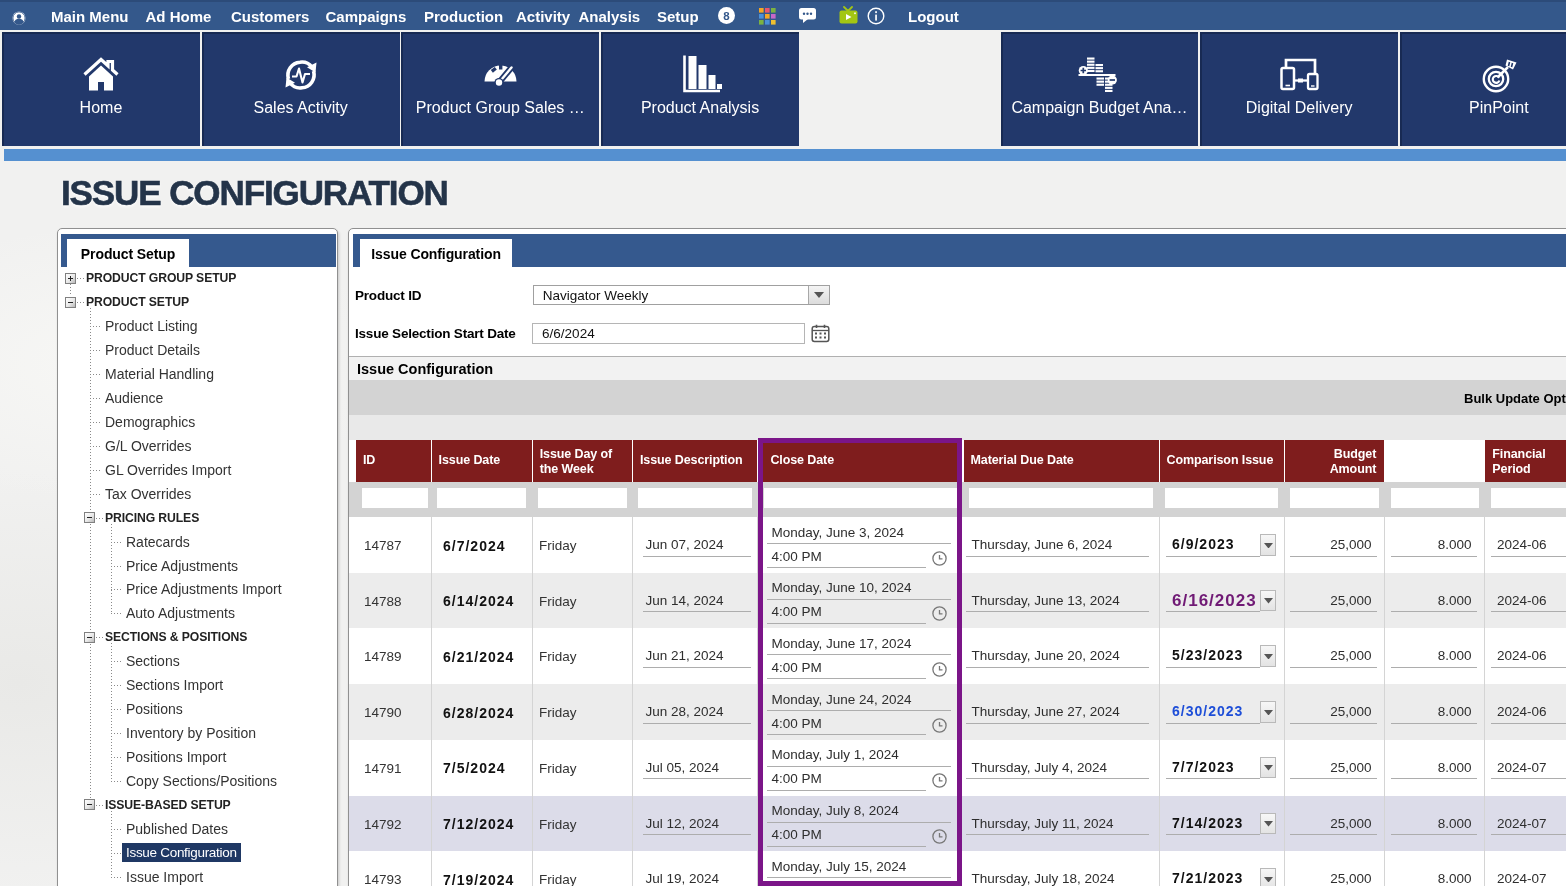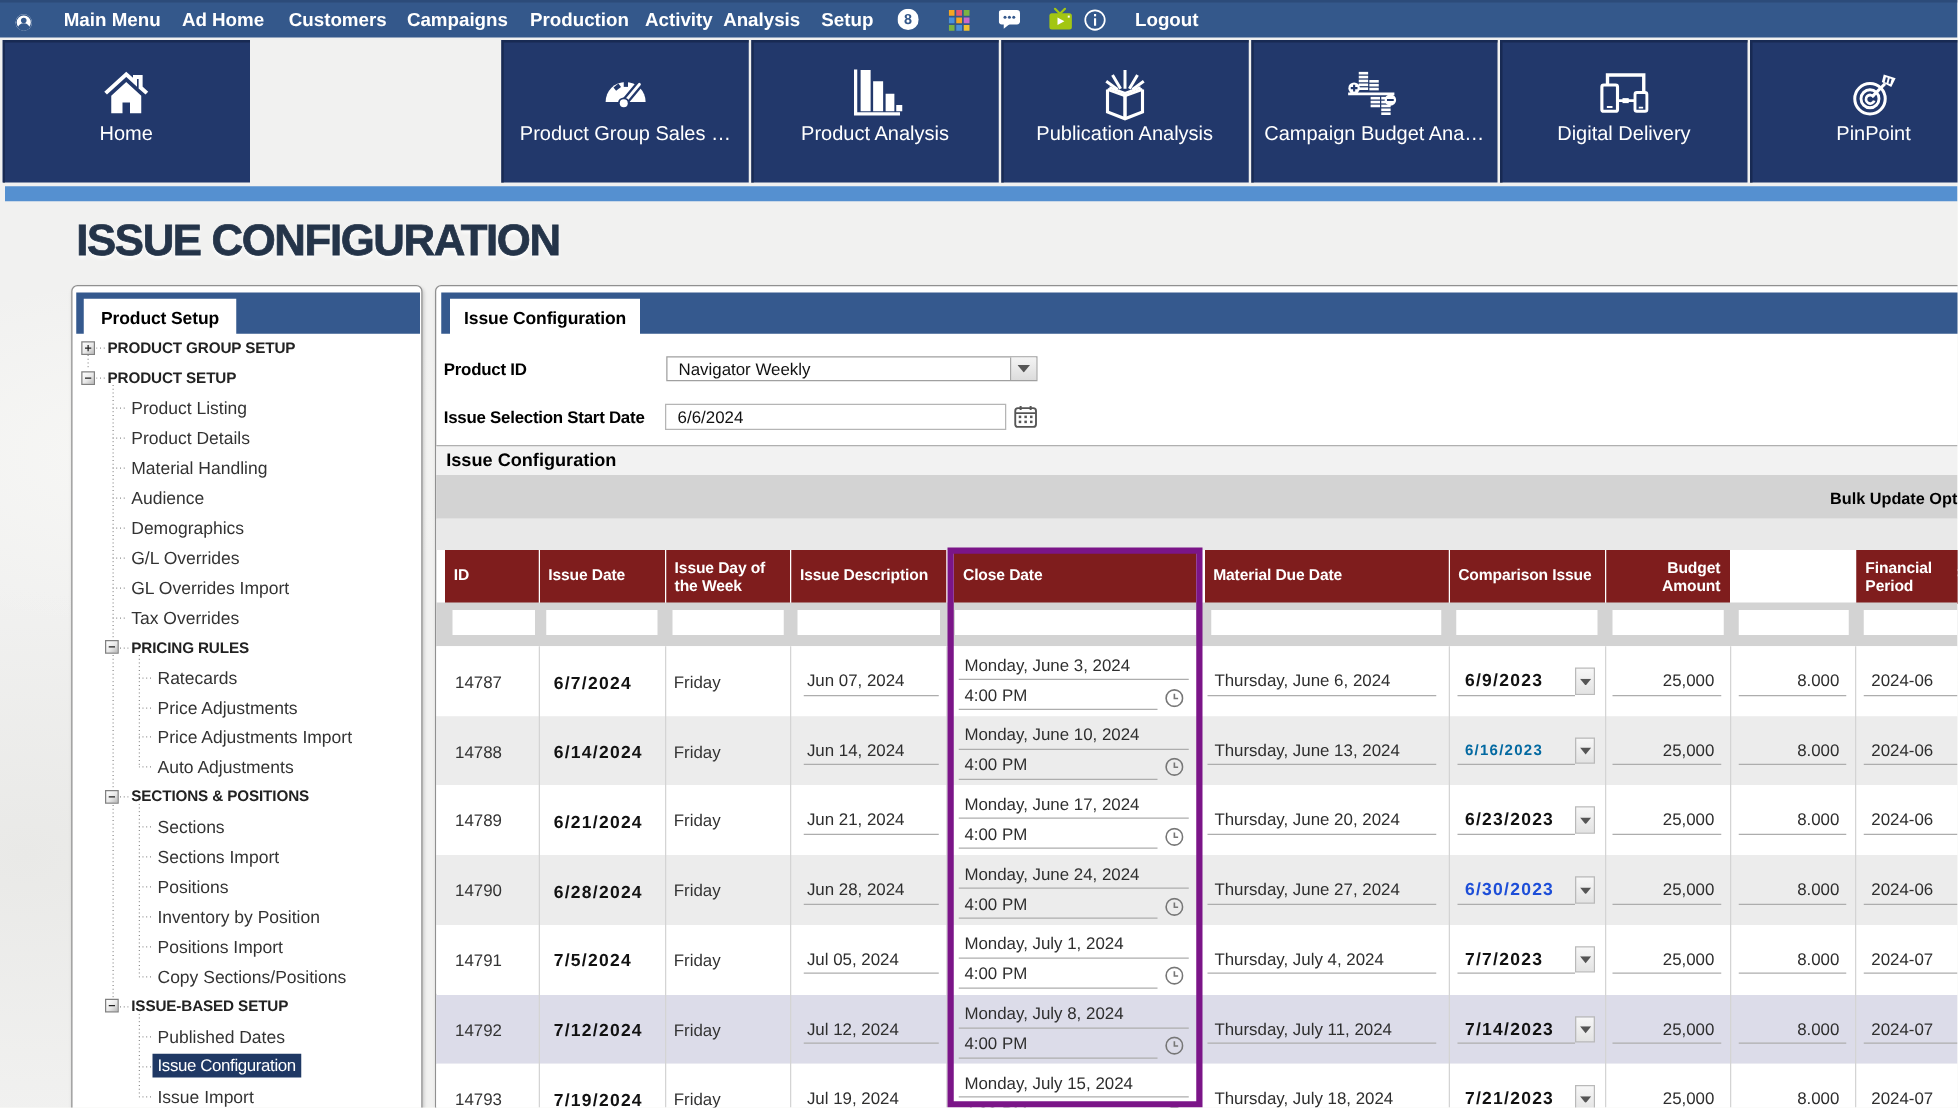--- a/index.html
+++ b/index.html
@@ -87,20 +87,30 @@
       <rect x="8.2" y="7.6" width="1.7" height="6" fill="#fff"></rect>
       <rect x="8.2" y="4.2" width="1.7" height="1.9" fill="#fff"></rect>
     </svg>
 <div class="tile" style="left:2.0px;width:197.9px">
       <div class="ticon"><svg width="44" height="44" viewBox="0 0 44 44" fill="none">
           <path d="M10 23.5 V37.5 H19 V29 H25 V37.5 H34 V23.5 L22 12.5 Z" fill="#fff"></path>
           <path d="M5.5 21.5 L22 6.5 L29 12.8 V8.5 H33.5 V17 L38.5 21.5" stroke="#fff" stroke-width="3.2" stroke-linejoin="miter" fill="none"></path>
         </svg></div>
       <div class="tlabel">Home</div>
     </div>
+<div class="tile" style="left:201.7px;width:197.9px">
+      <div class="ticon"><svg width="44" height="44" viewBox="0 0 44 44" fill="none">
+          <path d="M9.5 26 A13 13 0 0 1 21 9.2 A13 13 0 0 1 33 14" stroke="#fff" stroke-width="3.6" fill="none"></path>
+          <path d="M34.5 18 A13 13 0 0 1 23 34.8 A13 13 0 0 1 11 30" stroke="#fff" stroke-width="3.6" fill="none"></path>
+          <path d="M37.5 9.5 L36.5 19.5 L28 14.2 Z" fill="#fff"></path>
+          <path d="M6.5 34.5 L7.5 24.5 L16 29.8 Z" fill="#fff"></path>
+          <path d="M13 23.5 h4.5 l2.5 -8 l3.5 14 l2.5 -8.5 h5" stroke="#fff" stroke-width="2.1" fill="none" stroke-linejoin="round"></path>
+        </svg></div>
+      <div class="tlabel">Sales Activity</div>
+    </div>
 <div class="tile" style="left:601.0999999999999px;width:197.9px">
       <div class="ticon"><svg width="44" height="44" viewBox="0 0 44 44" fill="none">
           <path d="M6.5 2.5 V38 H42" stroke="#fff" stroke-width="2.6"></path>
           <rect x="10.5" y="3" width="8" height="33" fill="#fff"></rect>
           <rect x="20.5" y="12" width="8" height="24" fill="#fff"></rect>
           <rect x="30.5" y="22" width="7" height="14" fill="#fff"></rect>
           <rect x="39" y="31" width="5" height="5" fill="#fff"></rect>
         </svg></div>
       <div class="tlabel">Product Analysis</div>
     </div>
@@ -108,30 +118,20 @@
       <div class="ticon"><svg width="44" height="44" viewBox="0 0 44 44" fill="none">
           <path d="M6.5 28.5 A16 16 0 0 1 38.5 28.5 Z" fill="#fff"></path>
           <rect x="13.5" y="15" width="5" height="3.4" fill="#22386b" transform="rotate(-38 16 17)"></rect>
           <rect x="21" y="11.5" width="3.4" height="5" fill="#22386b"></rect>
           <path d="M21 29.5 L33.5 14.5" stroke="#22386b" stroke-width="6" stroke-linecap="round"></path>
           <path d="M21 29.5 L33.5 14.5" stroke="#fff" stroke-width="2.4" stroke-linecap="round"></path>
           <circle cx="21" cy="29.5" r="4.6" fill="#22386b"></circle>
           <circle cx="21" cy="29.5" r="3.2" fill="#fff"></circle>
         </svg></div>
       <div class="tlabel">Product Group Sales …</div>
-    </div>
-<div class="tile" style="left:800.8px;width:197.9px">
-      <div class="ticon"><svg width="44" height="44" viewBox="0 0 44 44" fill="none">
-          <path d="M8 18.5 V36.5 L22 42 L36 36.5 V18.5" stroke="#fff" stroke-width="2.5" fill="none" stroke-linejoin="miter"></path>
-          <path d="M8 18.5 L22 23.5 L36 18.5" stroke="#fff" stroke-width="2.5" fill="none" stroke-linejoin="miter"></path>
-          <path d="M22 23.5 V41" stroke="#fff" stroke-width="2.8"></path>
-          <path d="M9.5 17 L22 21.5 L34.5 17" stroke="#fff" stroke-width="2" fill="none"></path>
-          <path d="M22 18 V3 M18.5 18 L12 7 M25.5 18 L32 7 M16 18.5 L7 12 M28 18.5 L37 12" stroke="#fff" stroke-width="2.4"></path>
-        </svg></div>
-      <div class="tlabel">Publication Analysis</div>
     </div>
 <div class="tile" style="left:1000.5px;width:197.9px">
       <div class="ticon"><svg width="44" height="44" viewBox="0 0 44 44" fill="none">
           <rect x="10" y="4.5" width="7.5" height="2.1" fill="#fff"></rect>
           <rect x="10" y="7.6" width="7.5" height="2.1" fill="#fff"></rect>
           <rect x="10" y="10.7" width="7.5" height="2.1" fill="#fff"></rect>
           <rect x="10" y="13.8" width="7.5" height="2.1" fill="#fff"></rect>
           <rect x="10" y="16.9" width="7.5" height="2.1" fill="#fff"></rect>
           <rect x="18.5" y="11.0" width="7.5" height="2.1" fill="#fff"></rect>
           <rect x="18.5" y="14.1" width="7.5" height="2.1" fill="#fff"></rect>
@@ -375,21 +375,21 @@
 <div class="uline" style="left:642.5px;top:589.7px;width:108px;height:22.5px;line-height:21px;padding-left:3px;">Jun 14, 2024</div>
 <div class="uline" style="left:766.5px;top:578.2px;width:184px;height:21.5px;line-height:20px;padding-left:5px;">Monday, June 10, 2024</div>
 <div class="uline" style="left:766.5px;top:602.2px;width:159px;height:21.5px;line-height:20px;padding-left:5px;">4:00 PM</div>
 <div class="abs" style="left:931.5px;top:602.7px;width:15px;height:21px;">
       <svg width="15" height="15" viewBox="0 0 15 15" style="position:absolute;right:0;top:3.5px">
         <circle cx="7.5" cy="7.5" r="6.6" fill="none" stroke="#777" stroke-width="1.3"></circle>
         <path d="M7.5 4 V7.8 H10.5" fill="none" stroke="#777" stroke-width="1.3"></path>
       </svg>
     </div>
 <div class="uline" style="left:966px;top:589.7px;width:182.5px;height:22.5px;line-height:21px;padding-left:5.5px;">Thursday, June 13, 2024</div>
-<div class="uline" style="left:1166px;top:589.7px;width:93.5px;height:22.5px;line-height:21px;padding-left:6px;font-weight:bold;color:#0369a1;font-size:12px;letter-spacing:1px">6/16/2023</div>
+<div class="uline" style="left:1166px;top:589.7px;width:93.5px;height:22.5px;line-height:21px;padding-left:6px;font-weight:bold;color:#701a75;font-size:17px;letter-spacing:1px">6/16/2023</div>
 <div class="abs" style="left:1259.5px;top:589.7px;width:16px;height:21.5px;background:linear-gradient(#f7f7f7,#e3e3e3);border:1px solid #b9b9b9;box-sizing:border-box;">
       <svg width="9" height="5.5" style="position:absolute;left:3px;top:7.5px" viewBox="0 0 9 5.5">
         <path d="M0 0 L9 0 L4.5 5.5 Z" fill="#555"></path>
       </svg>
     </div>
 <div class="uline" style="left:1290px;top:589.7px;width:86.5px;height:22.5px;line-height:21px;text-align:right;padding-right:5px;">25,000</div>
 <div class="uline" style="left:1391px;top:589.7px;width:85.5px;height:22.5px;line-height:21px;text-align:right;padding-right:5px;">8.000</div>
 <div class="uline" style="left:1491px;top:589.7px;width:75px;height:22.5px;line-height:21px;padding-left:6px;">2024-06</div>
 <div class="cellt" style="left:364px;top:649.4px">14789</div>
 <div class="cellt" style="left:443px;top:648.9px;font-weight:bold;color:#111;font-size:14px;letter-spacing:1px">6/21/2024</div>
@@ -397,21 +397,21 @@
 <div class="uline" style="left:642.5px;top:645.4px;width:108px;height:22.5px;line-height:21px;padding-left:3px;">Jun 21, 2024</div>
 <div class="uline" style="left:766.5px;top:633.9px;width:184px;height:21.5px;line-height:20px;padding-left:5px;">Monday, June 17, 2024</div>
 <div class="uline" style="left:766.5px;top:657.9px;width:159px;height:21.5px;line-height:20px;padding-left:5px;">4:00 PM</div>
 <div class="abs" style="left:931.5px;top:658.4px;width:15px;height:21px;">
       <svg width="15" height="15" viewBox="0 0 15 15" style="position:absolute;right:0;top:3.5px">
         <circle cx="7.5" cy="7.5" r="6.6" fill="none" stroke="#777" stroke-width="1.3"></circle>
         <path d="M7.5 4 V7.8 H10.5" fill="none" stroke="#777" stroke-width="1.3"></path>
       </svg>
     </div>
 <div class="uline" style="left:966px;top:645.4px;width:182.5px;height:22.5px;line-height:21px;padding-left:5.5px;">Thursday, June 20, 2024</div>
-<div class="uline" style="left:1166px;top:645.4px;width:93.5px;height:22.5px;line-height:21px;padding-left:6px;font-weight:bold;color:#111;font-size:14px;letter-spacing:1px">6/23/2023</div>
+<div class="uline" style="left:1166px;top:645.4px;width:93.5px;height:22.5px;line-height:21px;padding-left:6px;font-weight:bold;color:#111;font-size:14px;letter-spacing:1px">5/23/2023</div>
 <div class="abs" style="left:1259.5px;top:645.4px;width:16px;height:21.5px;background:linear-gradient(#f7f7f7,#e3e3e3);border:1px solid #b9b9b9;box-sizing:border-box;">
       <svg width="9" height="5.5" style="position:absolute;left:3px;top:7.5px" viewBox="0 0 9 5.5">
         <path d="M0 0 L9 0 L4.5 5.5 Z" fill="#555"></path>
       </svg>
     </div>
 <div class="uline" style="left:1290px;top:645.4px;width:86.5px;height:22.5px;line-height:21px;text-align:right;padding-right:5px;">25,000</div>
 <div class="uline" style="left:1391px;top:645.4px;width:85.5px;height:22.5px;line-height:21px;text-align:right;padding-right:5px;">8.000</div>
 <div class="uline" style="left:1491px;top:645.4px;width:75px;height:22.5px;line-height:21px;padding-left:6px;">2024-06</div>
 <div class="cellt" style="left:364px;top:705.1px">14790</div>
 <div class="cellt" style="left:443px;top:704.6px;font-weight:bold;color:#111;font-size:14px;letter-spacing:1px">6/28/2024</div>

